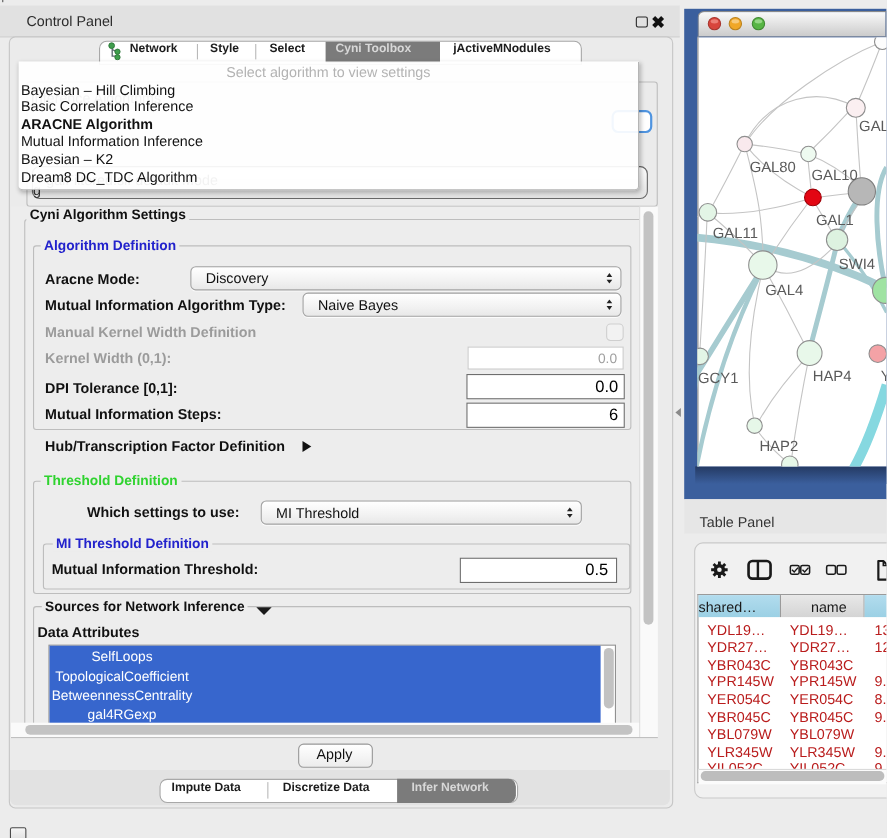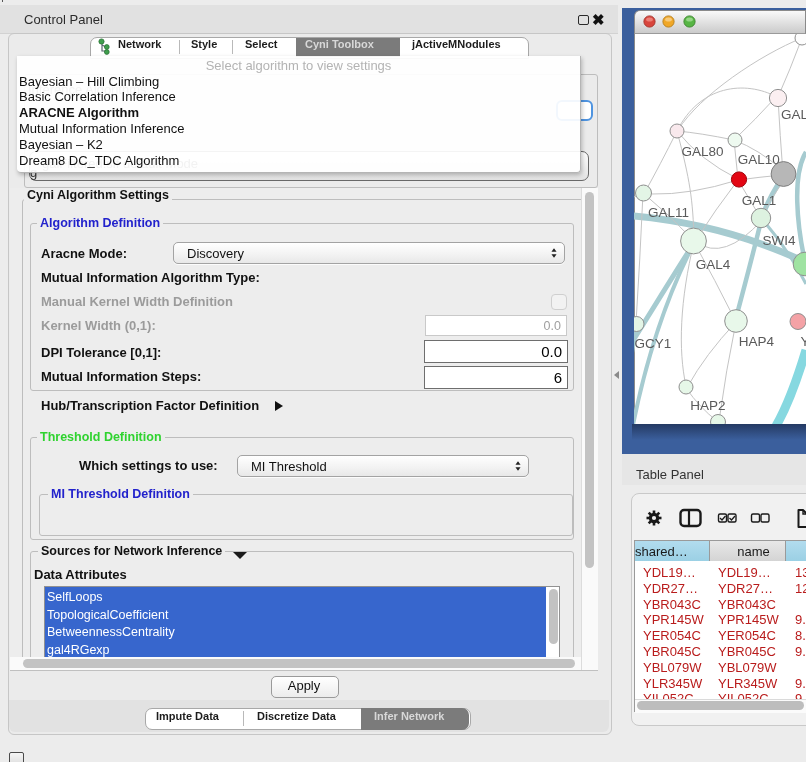--- a/index.html
+++ b/index.html
@@ -78,20 +78,27 @@
   <div class="lbl" style="position:absolute;left:31px;top:58px;">Aracne Mode:</div>
   <div class="combo" style="left:163px;top:54px;width:390px;height:20px;">
     <span class="ct">Discovery</span>
     <svg class="spin" viewBox="0 0 7 11">
         <path d="M3.5 0 L6.5 4 H0.5 Z" fill="#222"></path>
         <path d="M3.5 11 L6.5 7 H0.5 Z" fill="#222"></path>
       </svg>
   </div>
 
   <div class="lbl" style="position:absolute;left:31px;top:82px;">Mutual Information Algorithm Type:</div>
+  <div class="combo" style="left:265px;top:78px;width:288px;height:20px;">
+    <span class="ct">Naive Bayes</span>
+    <svg class="spin" viewBox="0 0 7 11">
+        <path d="M3.5 0 L6.5 4 H0.5 Z" fill="#222"></path>
+        <path d="M3.5 11 L6.5 7 H0.5 Z" fill="#222"></path>
+      </svg>
+  </div>
 
   <div class="lbl gray" style="position:absolute;left:31px;top:106px;">Manual Kernel Width Definition</div>
   <div class="abs" style="left:541px;top:106px;width:14px;height:14px;background:#f2f2f2;border:1px solid #cfcfcf;border-radius:4px;"></div>
 
   <div class="lbl gray" style="position:absolute;left:31px;top:130px;">Kernel Width (0,1):</div>
   <div class="fld" style="left:415px;top:127px;width:142px;height:21px;border-color:#c9c9c9;color:#9f9f9f;font-size:12.5px;line-height:20px;">0.0</div>
 
   <div class="lbl" style="position:absolute;left:31px;top:157px;">DPI Tolerance [0,1]:</div>
   <div class="fld" style="left:414px;top:152px;width:144px;height:23px;">0.0</div>
 
@@ -109,30 +116,32 @@
     <span class="ct">MI Threshold</span>
     <svg class="spin" viewBox="0 0 7 11">
         <path d="M3.5 0 L6.5 4 H0.5 Z" fill="#222"></path>
         <path d="M3.5 11 L6.5 7 H0.5 Z" fill="#222"></path>
       </svg>
   </div>
 
   <div class="gbox" style="left:29px;top:306px;width:532px;height:40px;"></div>
   <div class="gtitle" style="left:38px;top:299px;color:#2222cc;">MI Threshold Definition</div>
 
+  <div class="lbl" style="position:absolute;left:37px;top:322px;">Mutual Information Threshold:</div>
+  <div class="fld" style="left:408px;top:319px;width:143px;height:22.5px;line-height:21px;padding-right:7px;">0.5</div>
 
   <div class="gbox" style="left:20px;top:363px;width:542px;height:130px;"></div>
   <div class="gtitle" style="left:28px;top:356px;color:#111;">Sources for Network Inference</div>
   <div class="abs" style="left:222.5px;top:364px;width:0;height:0;border-top:7px solid #1a1a1a;border-left:7.5px solid transparent;border-right:7.5px solid transparent;"></div>
 
   <div class="lbl" style="position:absolute;left:24px;top:379px;">Data Attributes</div>
 
   <div class="abs" style="left:34px;top:398px;width:516px;height:84px;background:#fff;border:1px solid #919191;box-sizing:border-box;"></div>
   <div class="abs" style="left:35px;top:399px;width:501px;height:81px;background:#3766cd;"></div>
-  <div class="abs" style="left:37px;top:401px;font-size:12.5px;color:#fff;line-height:17.7px;">SelfLoops<br>TopologicalCoefficient<br>BetweennessCentrality<br>gal4RGexp</div>
+  <div class="abs" style="left:37px;top:401px;font-size:12.5px;color:#fff;line-height:17.7px;text-align:center;">SelfLoops<br>TopologicalCoefficient<br>BetweennessCentrality<br>gal4RGexp</div>
   <div class="abs" style="left:539px;top:400.5px;width:9px;height:55px;background:#c2c2c2;border-radius:5px;"></div>
 </div>
 
 <div class="abs" style="left:581px;top:188px;width:16px;height:482px;background:#fafafa;border-left:1px solid #dcdcdc;"></div>
 <div class="abs" style="left:584.5px;top:192px;width:9px;height:376px;background:#c3c3c3;border-radius:5px;"></div>
 
 <div class="abs" style="left:10px;top:657px;width:571px;height:13px;background:#fafafa;"></div>
 <div class="abs" style="left:23px;top:659px;width:552px;height:9px;background:#c3c3c3;border-radius:5px;"></div>
 <div class="abs" style="left:10px;top:669.5px;width:588px;height:1px;background:#c0c0c0;"></div>
 

